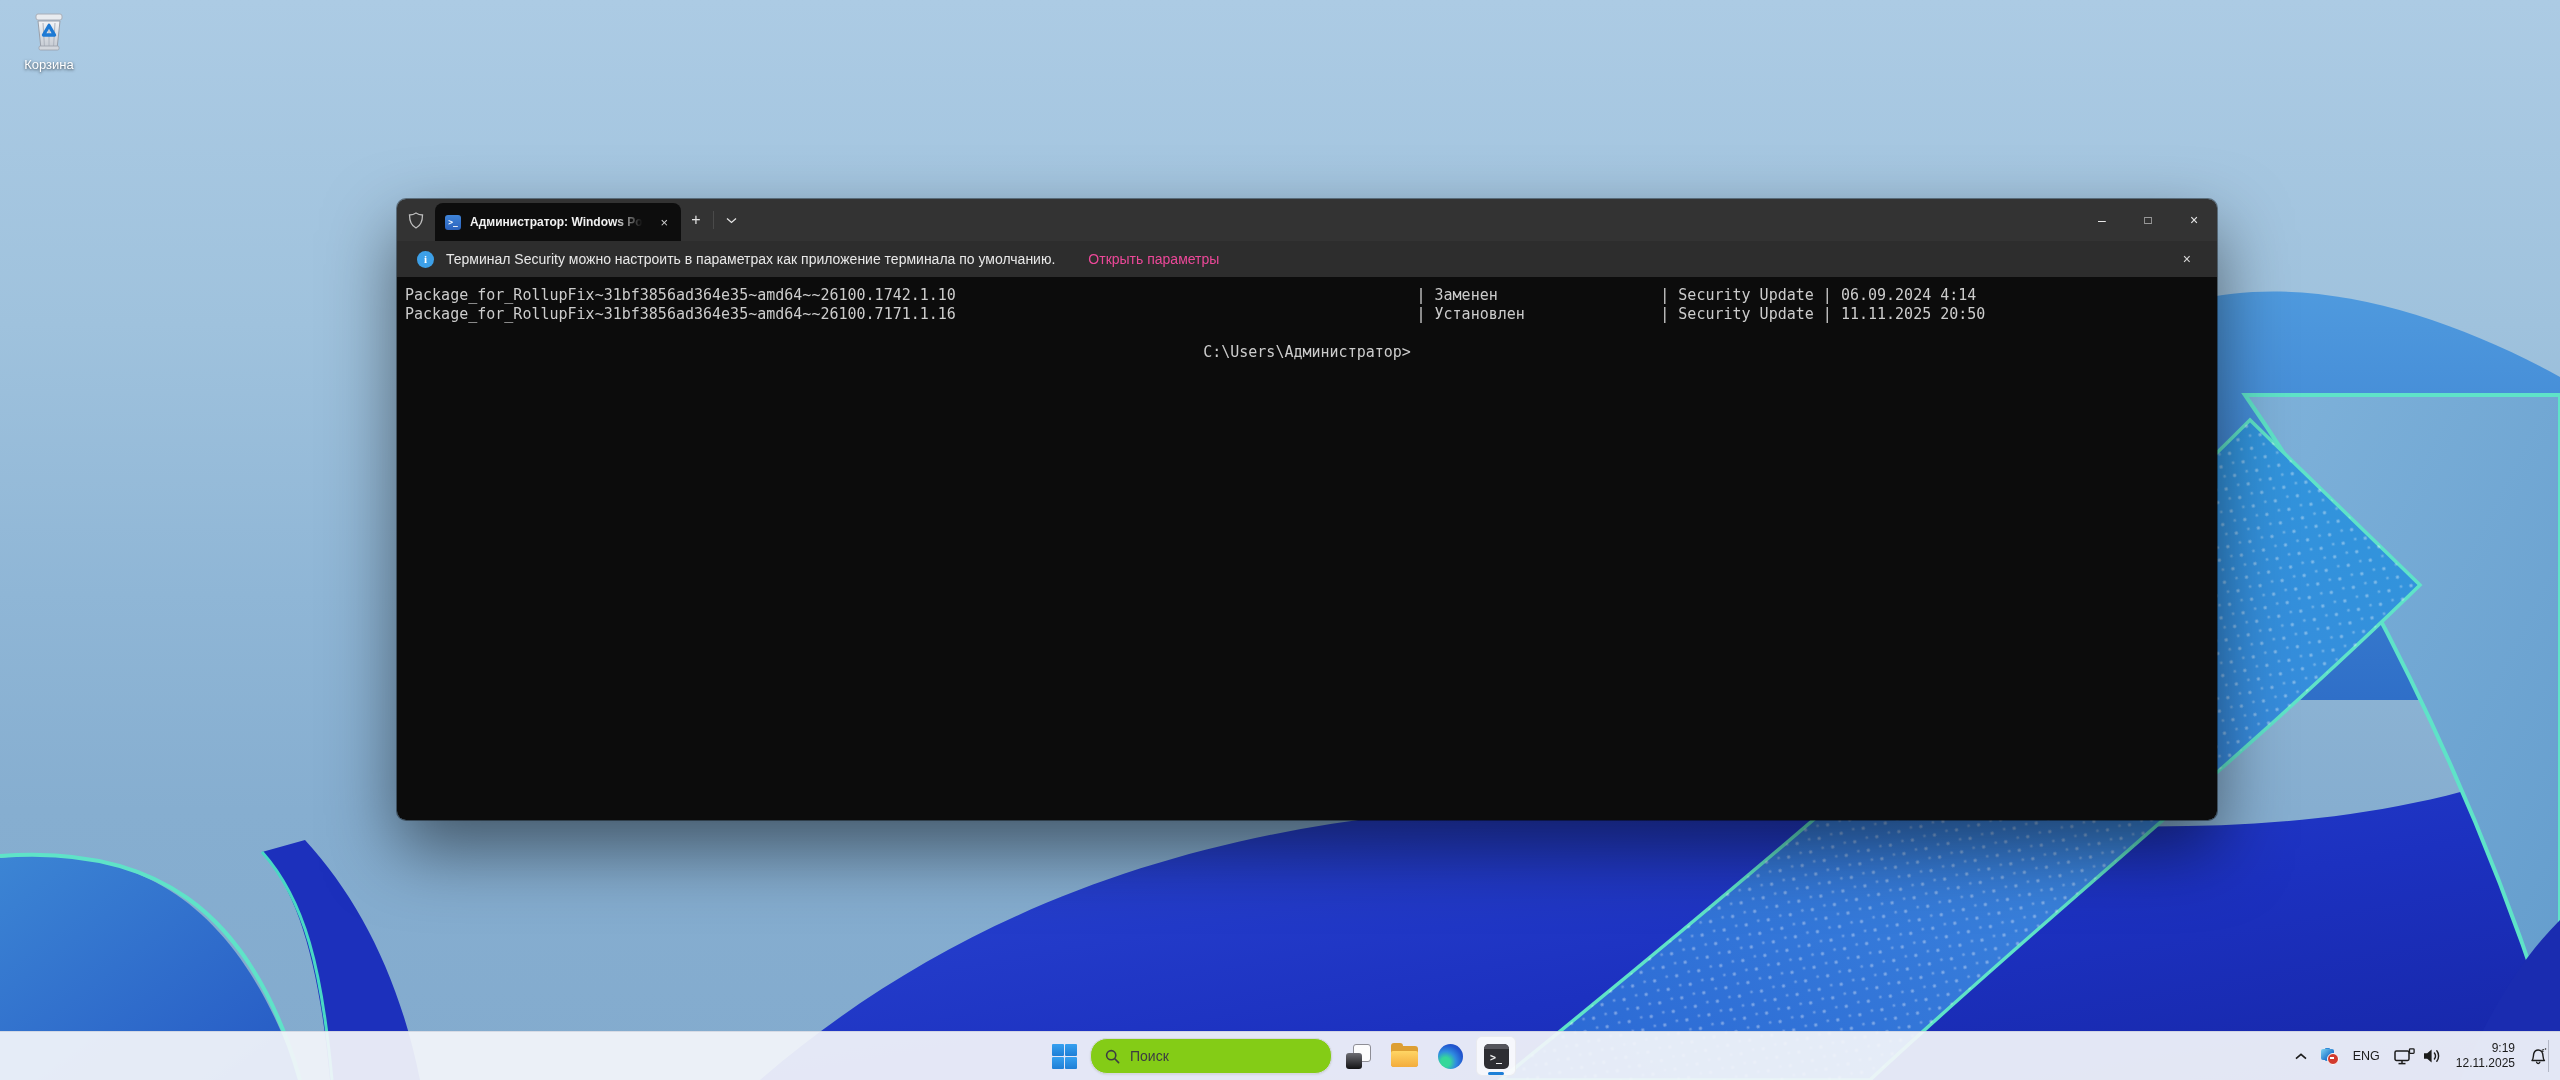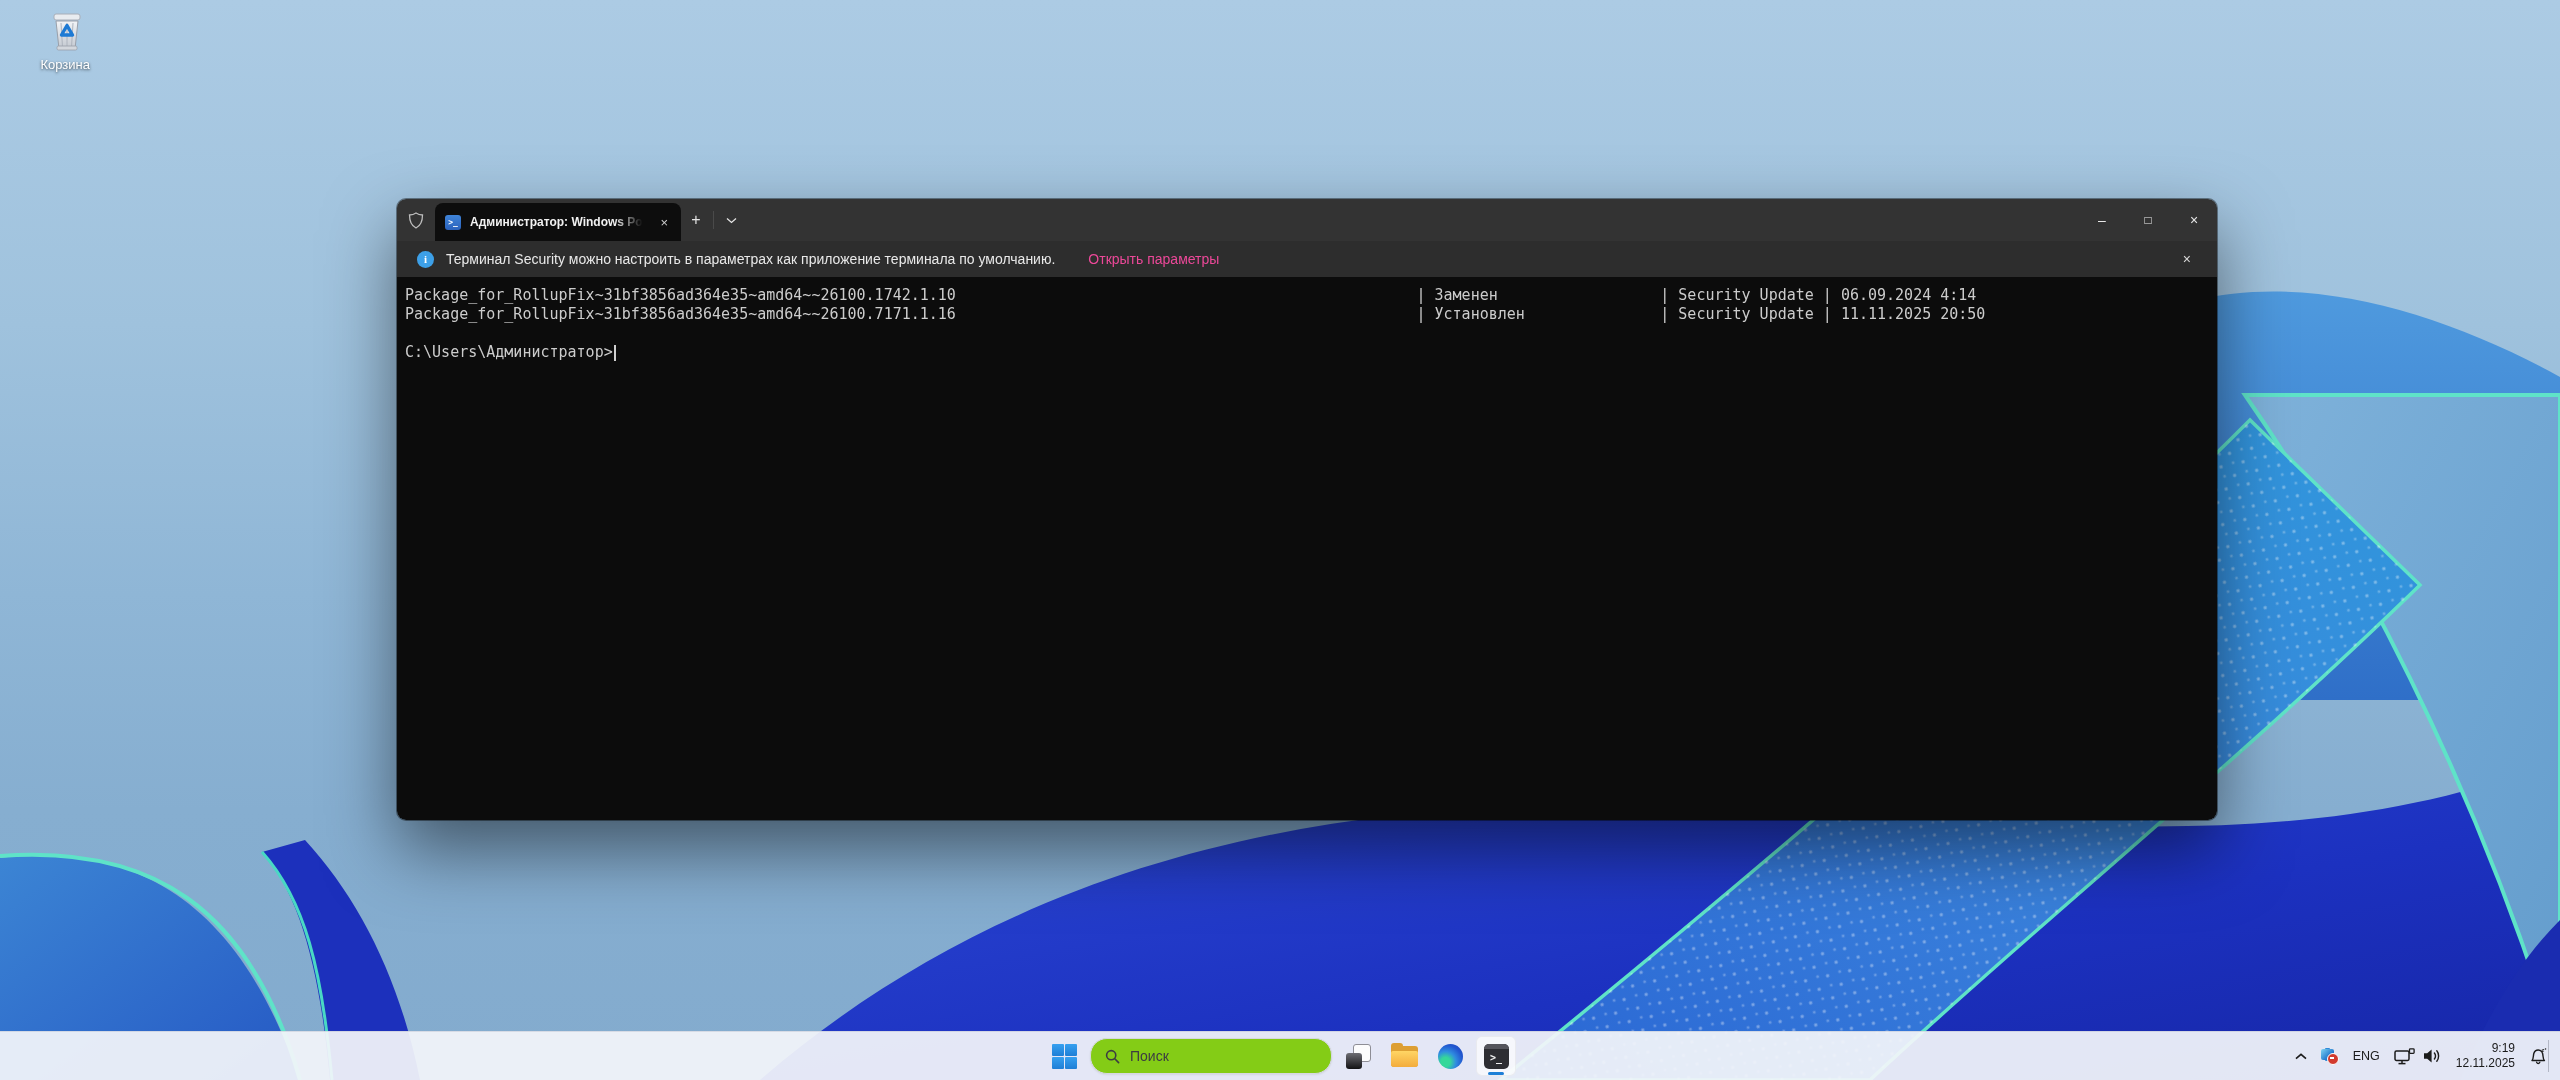--- a/index.html
+++ b/index.html
@@ -2,21 +2,21 @@
 <html><head>
 <meta charset="utf-8">
 <style>
   html,body{margin:0;padding:0;}
   body{width:2560px;height:1080px;overflow:hidden;font-family:"Liberation Sans",sans-serif;}
   .desktop{position:relative;width:2560px;height:1080px;overflow:hidden;
     background:linear-gradient(180deg,#accbe4 0%,#9fc2dd 30%,#8fb6d6 55%,#86aed0 75%,#83abce 100%);}
   .wallpaper{position:absolute;inset:0;}
 
   
-  .desk-icon{position:absolute;left:8px;top:8px;width:82px;display:flex;flex-direction:column;align-items:flex-end;gap:3px;cursor:default;}
+  .desk-icon{position:absolute;left:8px;top:8px;width:82px;display:flex;flex-direction:column;align-items:center;gap:3px;cursor:default;}
   .desk-icon .label{color:#fff;font-size:13px;text-shadow:0 1px 3px rgba(0,0,0,.7);}
 
   
   .term{position:absolute;left:397px;top:199px;width:1820px;height:621px;border-radius:9px;overflow:hidden;
     box-shadow:0 30px 70px rgba(0,0,0,.5),0 0 0 1px rgba(0,0,0,.4);display:flex;flex-direction:column;}
   .titlebar{height:42px;background:#333333;display:flex;align-items:stretch;flex:0 0 auto;}
   .shield{width:38px;display:flex;align-items:center;justify-content:center;}
   .tab{margin-top:4px;width:228px;background:#0d0d0d;border-radius:8px 8px 0 0;display:flex;align-items:center;padding:0 8px 0 10px;gap:9px;}
   .ps-ico{width:16px;height:15px;border-radius:3px;background:linear-gradient(180deg,#3f84d8,#2b62bc);
     color:#fff;font-family:"DejaVu Sans Mono",monospace;font-size:8px;font-weight:bold;display:flex;align-items:center;justify-content:center;flex:0 0 auto;}
@@ -32,21 +32,21 @@
   .banner{height:36px;background:#2d2d2d;display:flex;align-items:center;gap:12px;padding:0 20px;flex:0 0 auto;}
   .info-ico{width:17px;height:17px;border-radius:50%;background:#3da0e8;color:#fff;font-size:11px;font-weight:bold;
     display:flex;align-items:center;justify-content:center;font-family:"Liberation Serif",serif;flex:0 0 auto;}
   .banner-msg{color:#e9e9e9;font-size:14px;white-space:nowrap;}
   .banner-link{color:#ec4899;font-size:14px;white-space:nowrap;margin-left:21px;cursor:pointer;}
   .banner-close{margin-left:auto;color:#d9d9d9;font-size:14px;padding:2px 6px;}
 
   .term-content{flex:1 1 auto;background:#0c0c0c;padding:9px 8px;font-family:"DejaVu Sans Mono",monospace;
     font-size:15px;line-height:19px;color:#cccccc;}
   .tline{white-space:pre;height:19px;}
-  .prompt-line{display:flex;align-items:center;}
+  .prompt-line{display:flex;align-items:center;flex-direction:column;}
   .cursor{display:inline-block;width:2px;height:16px;background:#cfcfcf;margin-left:1px;}
 
   
   .taskbar{position:absolute;left:0;right:0;bottom:0;height:48px;background:rgba(243,245,250,.93);
     border-top:1px solid rgba(120,130,150,.18);}
   .tb-center{position:absolute;left:50%;top:0;height:48px;transform:translateX(-50%);display:flex;align-items:center;gap:6px;}
   .tb-iconbtn{width:40px;height:40px;border-radius:6px;display:flex;align-items:center;justify-content:center;position:relative;}
   .tb-iconbtn.active{background:rgba(255,255,255,.65);box-shadow:inset 0 0 0 1px rgba(0,0,0,.05);}
   .run-ind{position:absolute;bottom:1px;left:50%;transform:translateX(-50%);width:16px;height:3px;border-radius:2px;}
   .win-logo{width:25px;height:25px;display:grid;grid-template-columns:12px 12px;grid-template-rows:12px 12px;gap:1px;}

